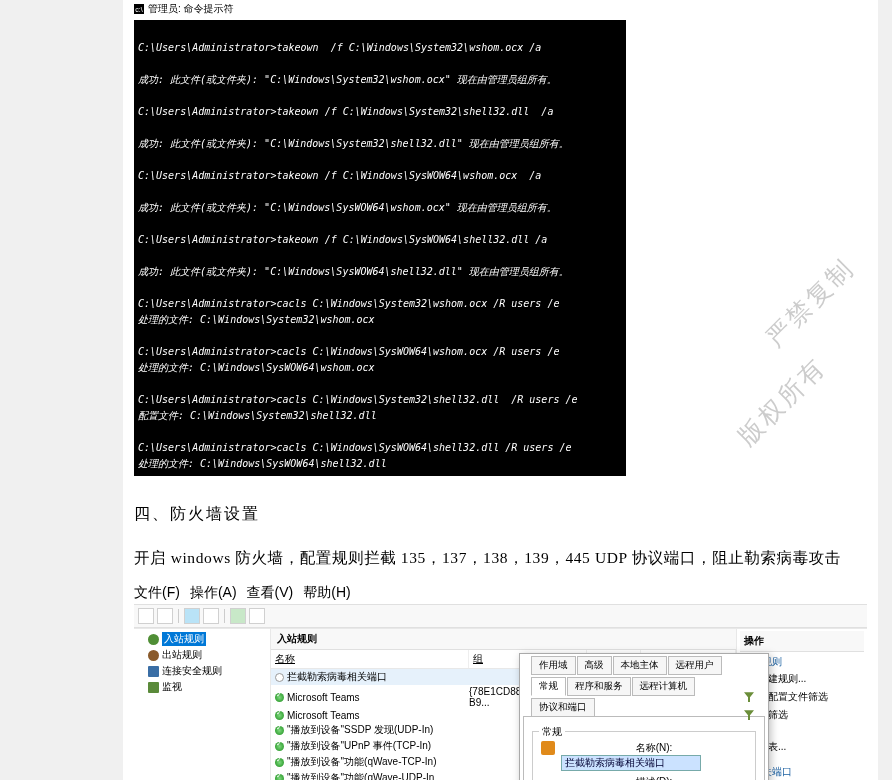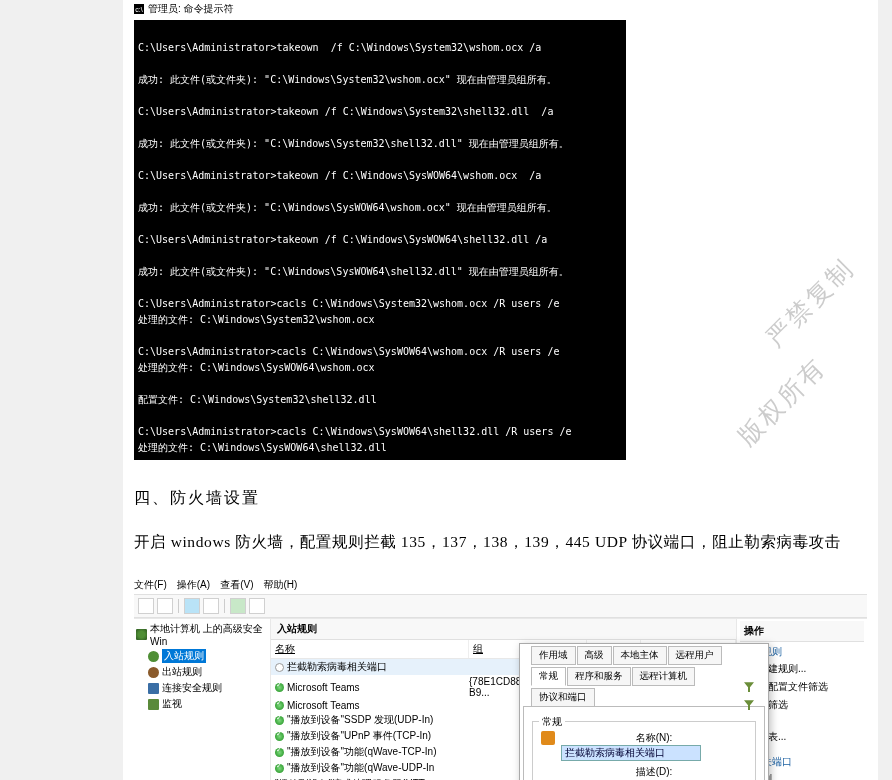--- a/index.html
+++ b/index.html
@@ -2,27 +2,27 @@
 <html><head>
   <meta charset="utf-8">
   <style>
     * { margin: 0; padding: 0; box-sizing: border-box; }
     body { font-family: "Microsoft YaHei", SimSun, Arial, sans-serif; background: #f0f0f0; width: 892px; height: 780px; position: relative; overflow: hidden; }
     .page { background: #fff; width: 755px; height: 100%; margin-left: 123px; padding: 0 11px 0 11px; position: relative; }
     
     .cmd-title { font-size: 10px; padding: 2px 0 4px 0; display: flex; align-items: center; gap: 4px; }
     .cmd-title .icon { width: 10px; height: 10px; background: #000; display: inline-flex; align-items: center; justify-content: center; color: #fff; font-size: 7px; }
     .cmd-box { background: #000; color: #fff; font-family: "SimSun", "NSimSun", monospace; font-size: 10px; line-height: 1.6; padding: 4px 4px; width: 492px; }
-    .cmd-box div { white-space: pre; }
+    .cmd-box div { white-space: pre; font-style: italic; }
     
     .section-heading { font-family: SimSun, serif; font-size: 16px; margin: 28px 0 20px 0; letter-spacing: 2px; }
-    .section-para { font-family: SimSun, serif; font-size: 15.5px; line-height: 1.7; margin-bottom: 20px; letter-spacing: 0.6px; }
+    .section-para { font-family: SimSun, serif; font-size: 15.5px; line-height: 1.7; margin-bottom: 10px; letter-spacing: 0.6px; }
     
     .fw-wrap { border-top: 1px solid #fff; }
-    .fw-menu { font-size: 10px; padding: 2px 0; background: #fff; }
+    .fw-menu { font-size: 14px; padding: 2px 0; background: #fff; }
     .fw-menu span { margin-right: 10px; }
     .fw-toolbar { background: #f8f8f8; border-top: 1px solid #e0e0e0; border-bottom: 1px solid #e0e0e0; padding: 3px 4px; font-size: 9px; display: flex; gap: 3px; align-items: center; }
     .tb-btn { width: 16px; height: 16px; background: #fff; border: 1px solid #d0d0d0; display: inline-block; position: relative; }
     .tb-btn.blue { background: #b9e3f7; }
     .tb-btn.green { background: #c8e8c8; }
     .tb-sep { width: 1px; height: 14px; background: #ccc; margin: 0 2px; }
     
     .fw-body { display: flex; background: #fff; height: 254px; border-top: 1px solid #e8e8e8; }
     .fw-tree { width: 137px; background: #fff; border-right: 1px solid #e8e8e8; padding: 2px 2px; font-size: 10px; }
     .tree-root { display: flex; align-items: center; gap: 3px; padding: 1px 0; }
@@ -104,20 +104,21 @@
       <div>C:\Users\Administrator&gt;takeown /f C:\Windows\SysWOW64\shell32.dll /a</div>
       <div> </div>
       <div>成功: 此文件(或文件夹): "C:\Windows\SysWOW64\shell32.dll" 现在由管理员组所有。</div>
       <div> </div>
       <div>C:\Users\Administrator&gt;cacls C:\Windows\System32\wshom.ocx /R users /e</div>
       <div>处理的文件: C:\Windows\System32\wshom.ocx</div>
       <div> </div>
       <div>C:\Users\Administrator&gt;cacls C:\Windows\SysWOW64\wshom.ocx /R users /e</div>
       <div>处理的文件: C:\Windows\SysWOW64\wshom.ocx</div>
       <div> </div>
+      <div>C:\Users\Administrator&gt;cacls C:\Windows\System32\shell32.dll  /R users /e</div>
       <div>配置文件: C:\Windows\System32\shell32.dll</div>
       <div> </div>
       <div>C:\Users\Administrator&gt;cacls C:\Windows\SysWOW64\shell32.dll /R users /e</div>
       <div>处理的文件: C:\Windows\SysWOW64\shell32.dll</div>
     </div>
 
   <div class="section-heading">四、防火墙设置</div>
   <div class="section-para">开启 windows 防火墙，配置规则拦截 135，137，138，139，445 UDP 协议端口，阻止勒索病毒攻击</div>
 
   <div class="fw-wrap">
@@ -127,24 +128,20 @@
       <span class="tb-btn"></span>
       <span class="tb-sep"></span>
       <span class="tb-btn blue"></span>
       <span class="tb-btn"></span>
       <span class="tb-sep"></span>
       <span class="tb-btn green"></span>
       <span class="tb-btn"></span>
     </div>
     <div class="fw-body">
       <div class="fw-tree">
-        <div class="tree-root">
-          <span class="ti shield"></span>
-          <span>本地计算机 上的高级安全 Win</span>
-        </div>
         <div id="tree-items">
             <div class="tree-child">
               <span class="ti in"></span>
               <span class="tree-sel">入站规则</span>
             </div>
             <div class="tree-child">
               <span class="ti out"></span>
               <span>出站规则</span>
             </div>
             <div class="tree-child">

